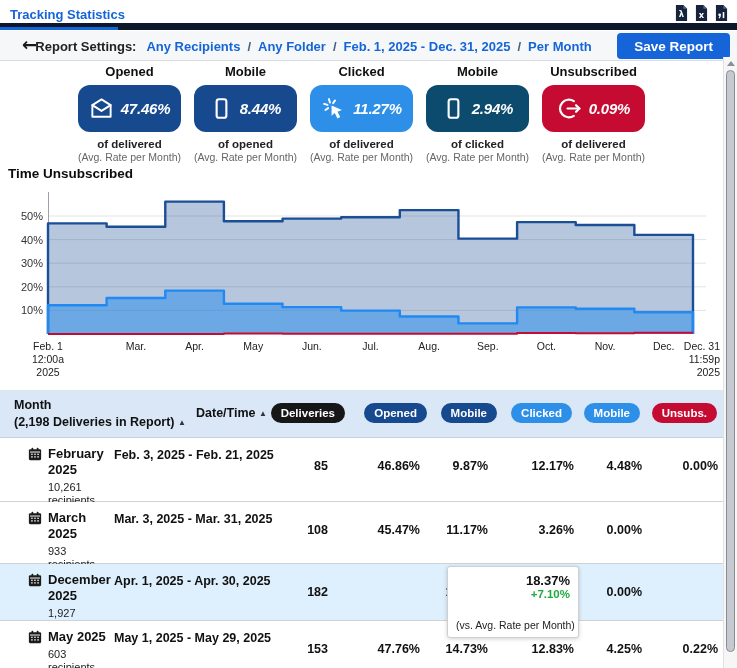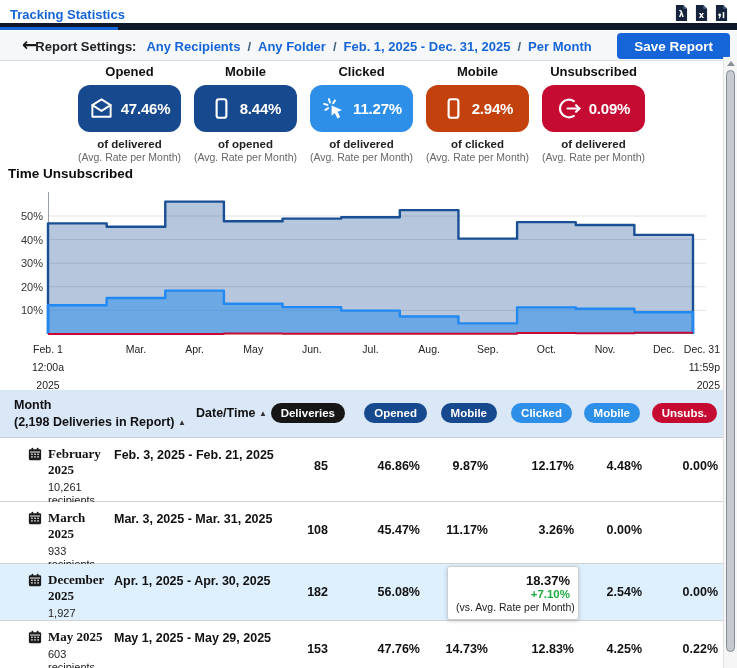--- a/index.html
+++ b/index.html
@@ -33,31 +33,31 @@
               font-size:13.5px; font-weight:700; cursor:pointer;
               font-family:"Liberation Sans", sans-serif; }
 
   
   .cards { position:absolute; top:64px; left:0; width:723px;
            display:flex; justify-content:center; gap:1px; }
   .card-col { width:115px; text-align:center; }
   .card-title { font-size:13px; font-weight:700; color:#101010; margin-bottom:6px; }
   .card { margin:0 auto; width:103px; height:47px; border-radius:12px;
           display:flex; align-items:center; justify-content:center; gap:7px;
-          color:#fff; cursor:pointer; }
+          color:#fff; cursor:pointer;font-style:italic; }
   .card-value { font-size:15px; font-weight:700; letter-spacing:-0.2px; }
   .card-cap1 { margin-top:6px; font-size:11.5px; font-weight:600; color:#222; }
   .card-cap2 { font-size:10.5px; color:#666; margin-top:1px; }
 
   
   .chart-title { position:absolute; left:8px; top:166px; font-size:13.5px;
                  font-weight:700; color:#0c0c0c; }
   #chart-svg { position:absolute; left:0; top:186px; }
   #chart-xlabels { position:absolute; left:0; top:340px; width:737px; height:46px;
-                   font-size:10.5px; color:#222; line-height:18px; }
+                   font-size:10.5px; color:#222; line-height:13px; }
   #chart-xlabels .xl { position:absolute; text-align:center; white-space:pre-line; }
   #chart-xlabels .xl-end { text-align:right; }
 
   
   .thead { position:absolute; top:390px; left:0; width:723px; height:48px;
            background:#d9e7f7; border-bottom:1px solid #c6d2e0; }
   .month-hdr { position:absolute; left:14px; top:7px; font-size:12.5px; font-weight:700;
                color:#111; line-height:17px; cursor:pointer; }
   .dt-hdr { position:absolute; left:196px; top:16px; font-size:12.5px; font-weight:700;
             color:#111; cursor:pointer; }
@@ -65,32 +65,32 @@
   .pill { position:absolute; top:13px; color:#fff; font-size:11.5px; font-weight:700;
           padding:4px 10px; border-radius:13px; white-space:nowrap; cursor:pointer; }
 
   .rows { position:absolute; top:438px; left:0; width:723px; }
   .row { position:relative; display:grid;
          grid-template-columns:48px 66px 174px 40px 92px 68px 86px 68px 76px;
          border-bottom:1px solid #d2d2d2; background:#fff; cursor:pointer; }
   .row.hl { background:#def0fd; }
   .cal { margin:9px 0 0 28px; }
   .c-month { padding-top:8px; }
-  .c-month .m { font-size:13px; font-weight:700; color:#111; line-height:16px;font-family:Liberation Serif, serif; }
+  .c-month .m { font-size:13px; font-weight:700; color:#111; line-height:16px; }
   .c-month .r { margin-top:3px; font-size:11px; color:#222; line-height:13px; }
   .c-date { padding-top:10px; font-size:12.5px; font-weight:600; color:#111; }
   .num { padding-top:21px; font-size:12.5px; font-weight:700; color:#111; text-align:right; }
 
   
   .tooltip { position:absolute; left:447px; top:566px; width:132px; background:#fff;
              border:1px solid #cfcfcf; border-radius:3px; padding:6px 8px;
              text-align:right; z-index:5; box-shadow:0 1px 4px rgba(0,0,0,0.18); }
   .tooltip .tv { font-size:13px; font-weight:700; color:#111; }
   .tooltip .td { font-size:11.5px; font-weight:700; }
-  .tooltip .tc { font-size:10.5px; color:#222; margin-top:1px; white-space:nowrap; }
+  .tooltip .tc { font-size:10.5px; color:#222; margin-top:19px; white-space:nowrap; }
 
   
   .sb { position:absolute; right:0; top:57px; width:14px; height:611px;
         background:#f6f6f6; border-left:1px solid #e2e2e2; }
   .sb-up { position:absolute; top:4px; left:3px; width:0; height:0;
            border-left:4px solid transparent; border-right:4px solid transparent;
            border-bottom:5px solid #8a8f97; cursor:pointer; }
   .sb-thumb { position:absolute; left:2px; top:13px; width:9px; height:582px;
               background:#c6cad0; border:1px solid #878d96; border-radius:5px; cursor:grab; }
 </style>
@@ -188,21 +188,21 @@
               <path d="M11 10 L21.8 14.6 L17.2 16.3 L20 21.9 L17.1 23.3 L14.3 17.7 L11 20.6 Z" fill="#fff"></path>
             </svg>
           </span>
           <span class="card-value">11.27%</span>
         </div>
         <div class="card-cap1">of delivered</div>
         <div class="card-cap2">(Avg. Rate per Month)</div>
       </div>
       <div class="card-col">
         <div class="card-title">Mobile</div>
-        <div class="card" style="background:#c2410c">
+        <div class="card" style="background:#0c4a6e">
           <span style="display:inline-flex">
             <svg viewBox="0 0 26 26" width="23" height="23" fill="none" stroke="#fff" stroke-width="2.4" stroke-linejoin="round">
               <rect x="7.5" y="2.5" width="11" height="21" rx="2.6"></rect>
             </svg>
           </span>
           <span class="card-value">2.94%</span>
         </div>
         <div class="card-cap1">of clicked</div>
         <div class="card-cap2">(Avg. Rate per Month)</div>
       </div>
@@ -347,21 +347,20 @@
               <rect x="7.1" y="10.6" width="1.8" height="1.4"></rect>
               <rect x="10.6" y="10.6" width="1.8" height="1.4"></rect>
             </g>
           </svg></div>
         <div class="c-month">
           <div class="m">December 2025</div>
           <div class="r">1,927 recipients</div>
         </div>
         <div class="c-date">Apr. 1, 2025 - Apr. 30, 2025</div>
         <div class="num">182</div>
-        <div class="num">56.08%</div>
         <div class="num"></div>
         <div class="num">18.37%</div>
         <div class="num">2.54%</div>
         <div class="num">0.00%</div>
       </div>
       <div class="row" style="height: 64px;">
         <div class="cal"><svg viewBox="0 0 16 16" width="14" height="14">
             <rect x="1" y="2.5" width="14" height="12.5" rx="1.5" fill="#1c1c1c"></rect>
             <rect x="4" y="0.8" width="2" height="3.2" rx="0.8" fill="#1c1c1c"></rect>
             <rect x="10" y="0.8" width="2" height="3.2" rx="0.8" fill="#1c1c1c"></rect>

